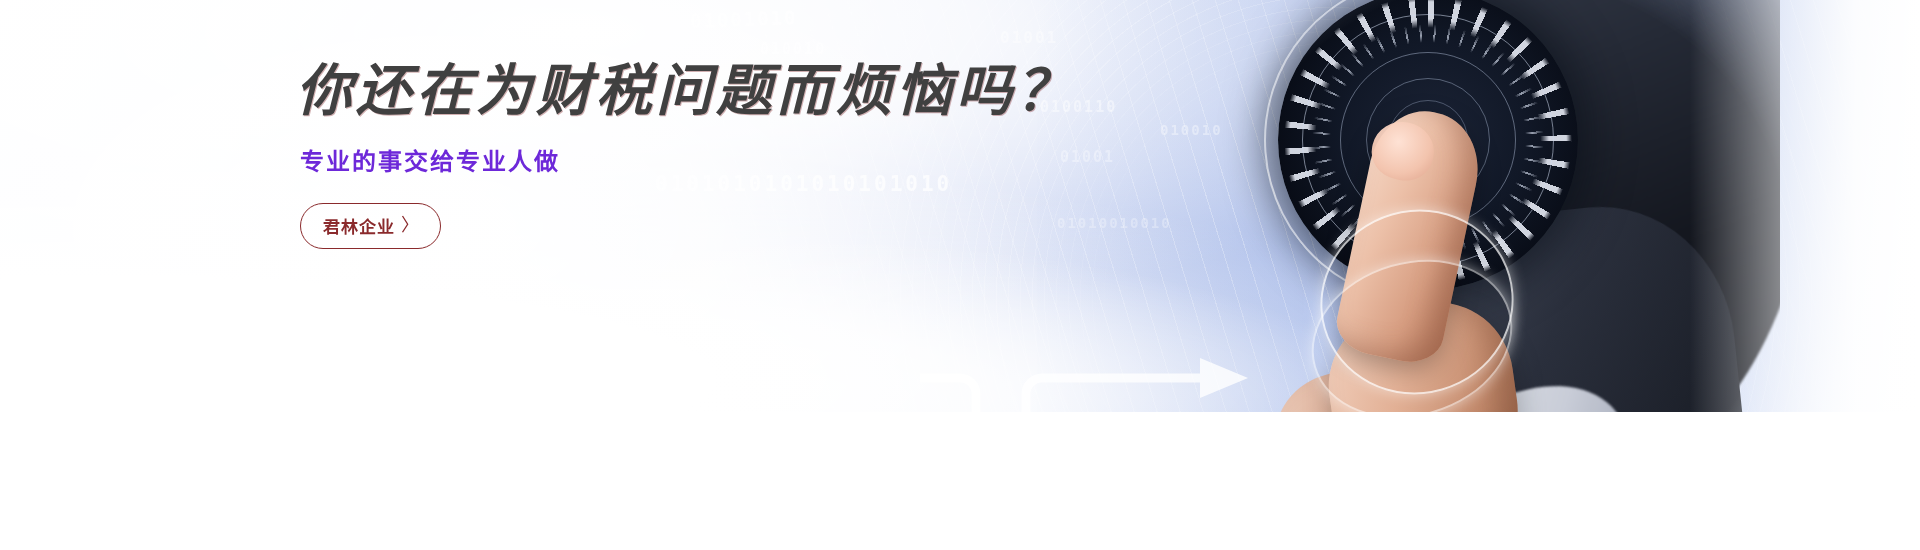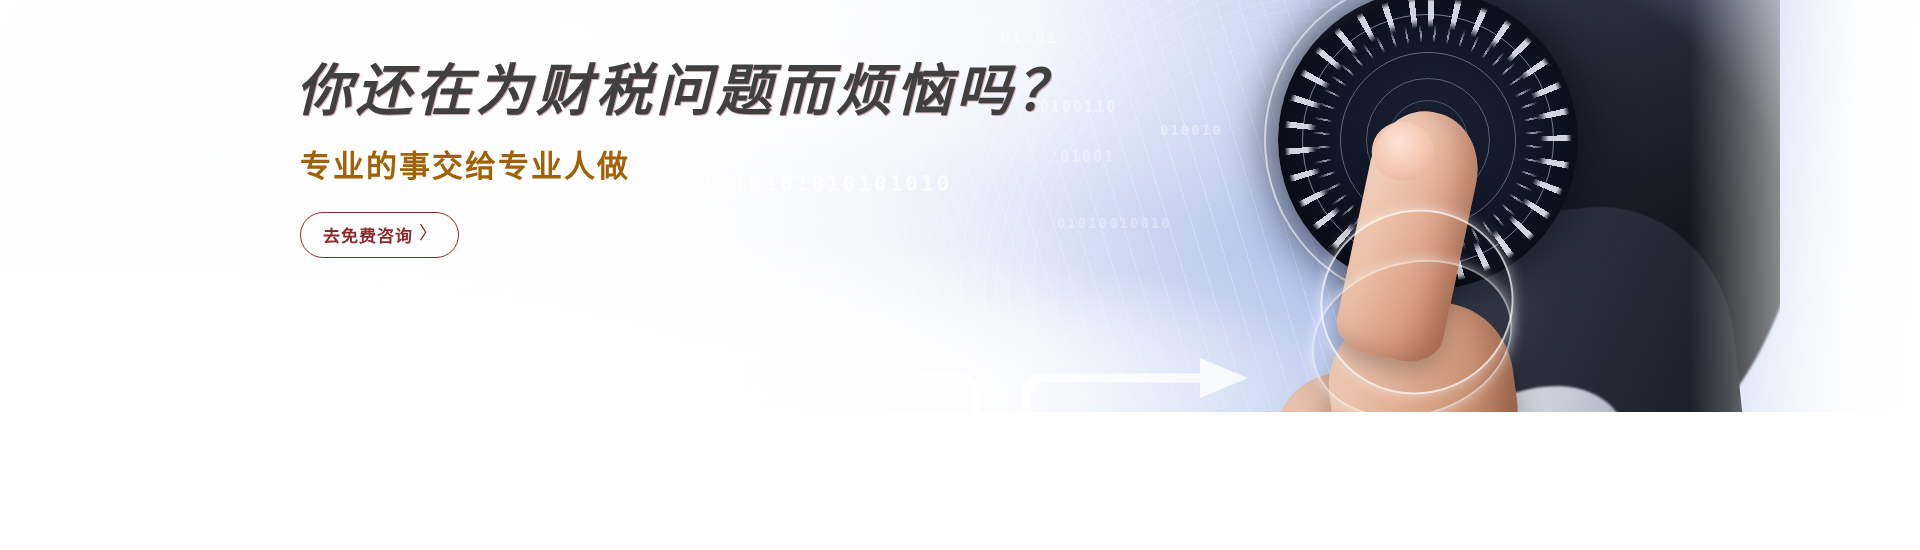--- a/index.html
+++ b/index.html
@@ -216,22 +216,22 @@
     margin:0;
     font-family:"DejaVu Serif","Liberation Serif",serif;
     font-weight:700;font-style:italic;
     font-size:56px;line-height:1.08;letter-spacing:4px;
     color:#404040;
     text-shadow:1px 1px 0 rgba(125,31,34,.35);
     white-space:nowrap;
   }
   .subline{
     margin:28px 0 0 4px;
-    font-size:31px;line-height:1.2;letter-spacing:2px;
-    font-weight:700;color:#a16207;white-space:nowrap;
+    font-size:24px;line-height:1.2;letter-spacing:2px;
+    font-weight:700;color:#6d28d9;white-space:nowrap;
   }
   .tagline{
     margin:18px 0 0 4px;
     font-size:28px;line-height:1.2;letter-spacing:2px;
     font-weight:700;color:#c8924f;white-space:nowrap;
   }
   .cta{
     display:inline-flex;align-items:center;justify-content:center;gap:6px;
     margin:26px 0 0 4px;
     padding:9px 20px 10px 22px;
@@ -300,18 +300,18 @@
       <div class="halo h2"></div>
     </div>
   </div>
 
   <div class="bg-right-fade"></div>
 
   <div class="content">
     <h1 class="headline">你还在为财税问题而烦恼吗？</h1>
     <p class="subline">专业的事交给专业人做</p>
     <button class="cta">
-      <span>去免费咨询</span>
+      <span>君林企业</span>
       <span class="chev">〉</span>
     </button>
   </div>
 
 </div>
 
 </body></html>

